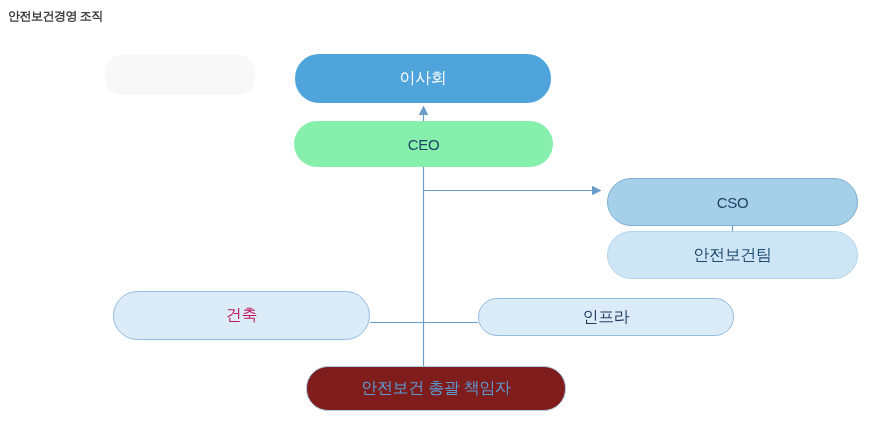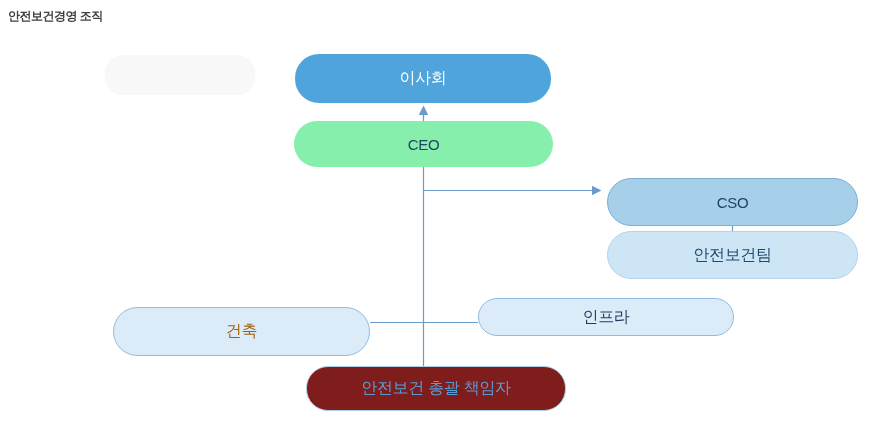--- a/index.html
+++ b/index.html
@@ -72,26 +72,26 @@
   .node-team {
     left: 607px; top: 231px;
     width: 251px; height: 48px;
     background: #cee5f6;
     border: 1px solid #b3d4ec;
     border-radius: 24px;
     color: #1f4a70;
   }
 
   .node-construction {
-    left: 113px; top: 307px;
+    left: 113px; top: 291px;
     width: 257px; height: 49px;
     background: #dcebf8;
     border: 1px solid #8fbce0;
     border-radius: 25px;
-    color: #a16207;
+    color: #be185d;
     font-family: Liberation Serif, serif;
   }
 
   .node-infra {
     left: 478px; top: 298px;
     width: 256px; height: 38px;
     background: #dcebf8;
     border: 1px solid #8fbce0;
     border-radius: 25px;
     color: #1f3a5f;

